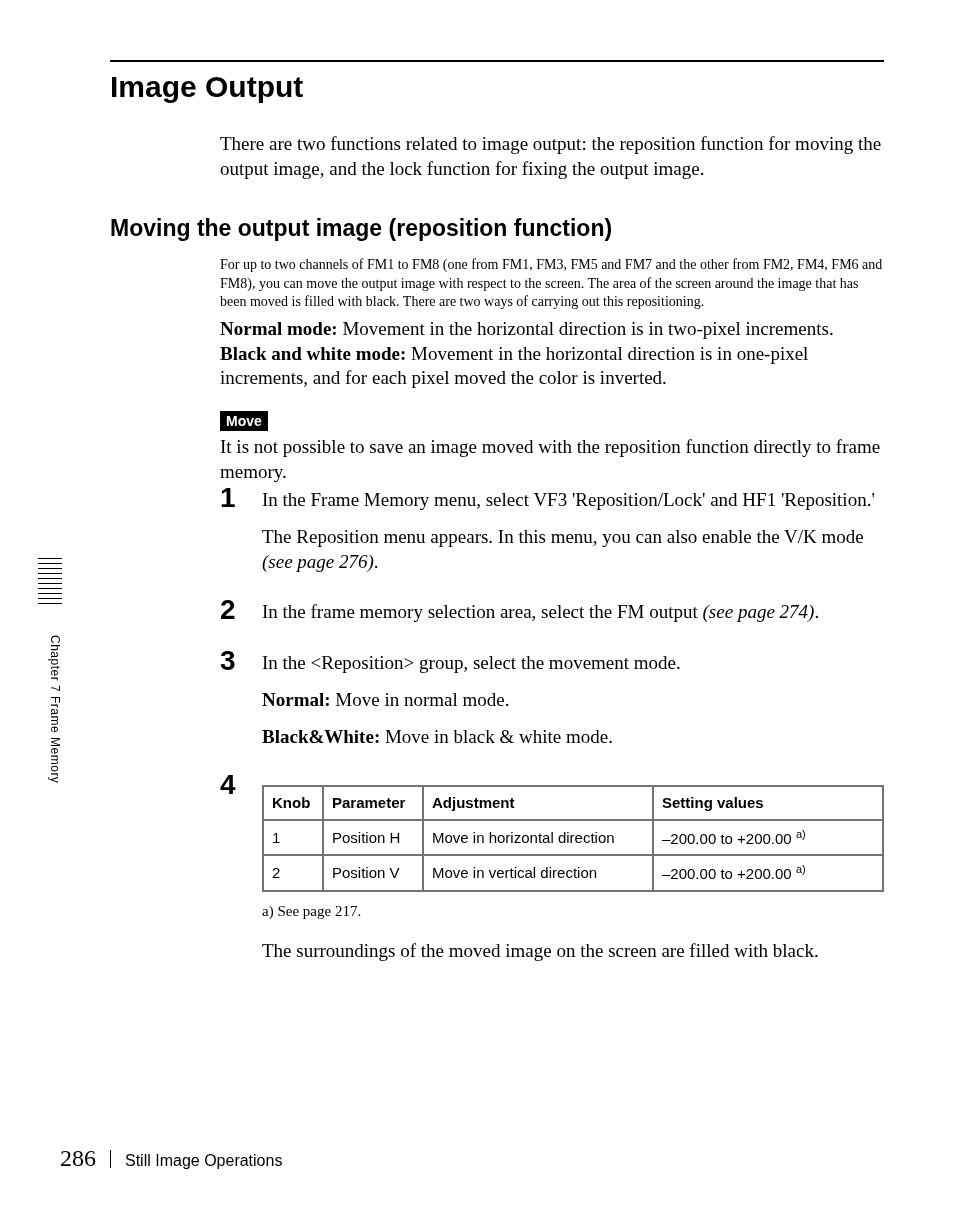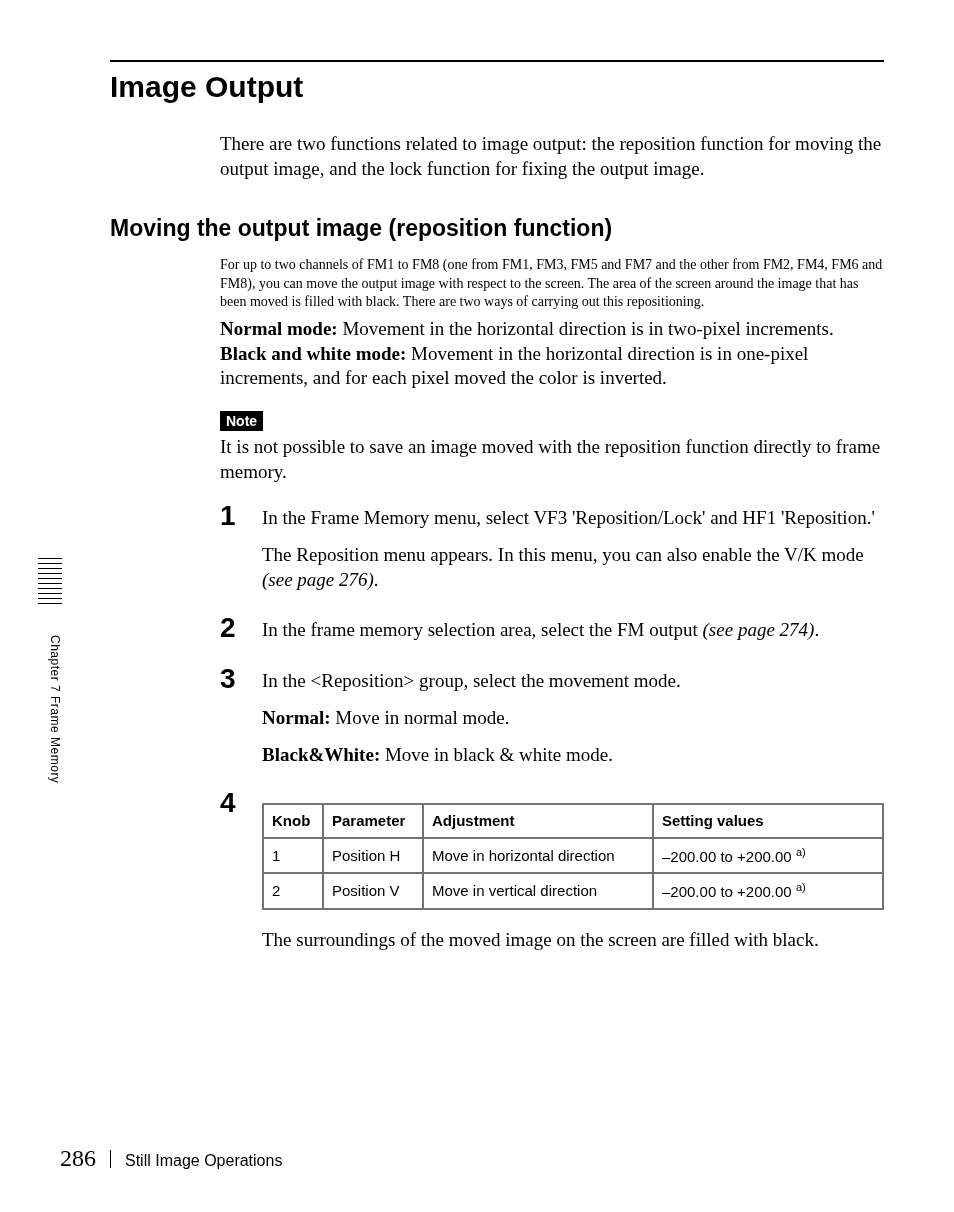--- a/index.html
+++ b/index.html
@@ -54,21 +54,20 @@
     font-family: Arial, Helvetica, sans-serif;
     font-weight: bold;
     font-size: 14px;
     padding: 2px 6px;
     margin-top: 20px;
     margin-bottom: 4px;
   }
   .note-body {
     font-size: 19px;
     line-height: 1.3;
-    margin-bottom: 18px;
   }
   .step {
     display: flex;
     gap: 18px;
     margin-bottom: 10px;
     align-items: flex-start;
   }
   .step-num {
     font-family: Arial, Helvetica, sans-serif;
     font-weight: bold;
@@ -173,21 +172,21 @@
 <div class="body-col">
   <p class="para">For up to two channels of FM1 to FM8 (one from FM1, FM3, FM5 and FM7 and the other from FM2, FM4, FM6 and FM8), you can move the output image with respect to the screen. The area of the screen around the image that has been moved is filled with black. There are two ways of carrying out this repositioning.</p>
 
   <p class="modeline">
     <span class="bold">Normal mode:</span><span> Movement in the horizontal direction is in two-pixel increments.</span>
   </p>
   <p class="modeline">
     <span class="bold">Black and white mode:</span><span> Movement in the horizontal direction is in one-pixel increments, and for each pixel moved the color is inverted.</span>
   </p>
 
-  <div class="note-label">Note</div>
+  <div class="note-label">Move</div>
   <p class="note-body">It is not possible to save an image moved with the reposition function directly to frame memory.</p>
 
   
   <div class="step">
     <div class="step-num">1</div>
     <div class="step-body">
       <p>In the Frame Memory menu, select VF3 'Reposition/Lock' and HF1 'Reposition.'</p>
       <p>
         <span>The Reposition menu appears. In this menu, you can also enable the V/K mode </span><span class="italic">(see page 276)</span><span>.</span>
       </p>
@@ -240,20 +239,21 @@
             <td><span>–200.00 to +200.00 </span><span class="sup">a)</span></td>
           </tr>
           <tr>
             <td>2</td>
             <td>Position V</td>
             <td>Move in vertical direction</td>
             <td><span>–200.00 to +200.00 </span><span class="sup">a)</span></td>
           </tr>
         </tbody>
       </table>
+      <p class="tfoot">a) See page 217.</p>
 
       <p class="after-table">The surroundings of the moved image on the screen are filled with black.</p>
     </div>
   </div>
 
 </div>
 
 <div class="sidebar-lines">
   <div></div>
     <div></div>

